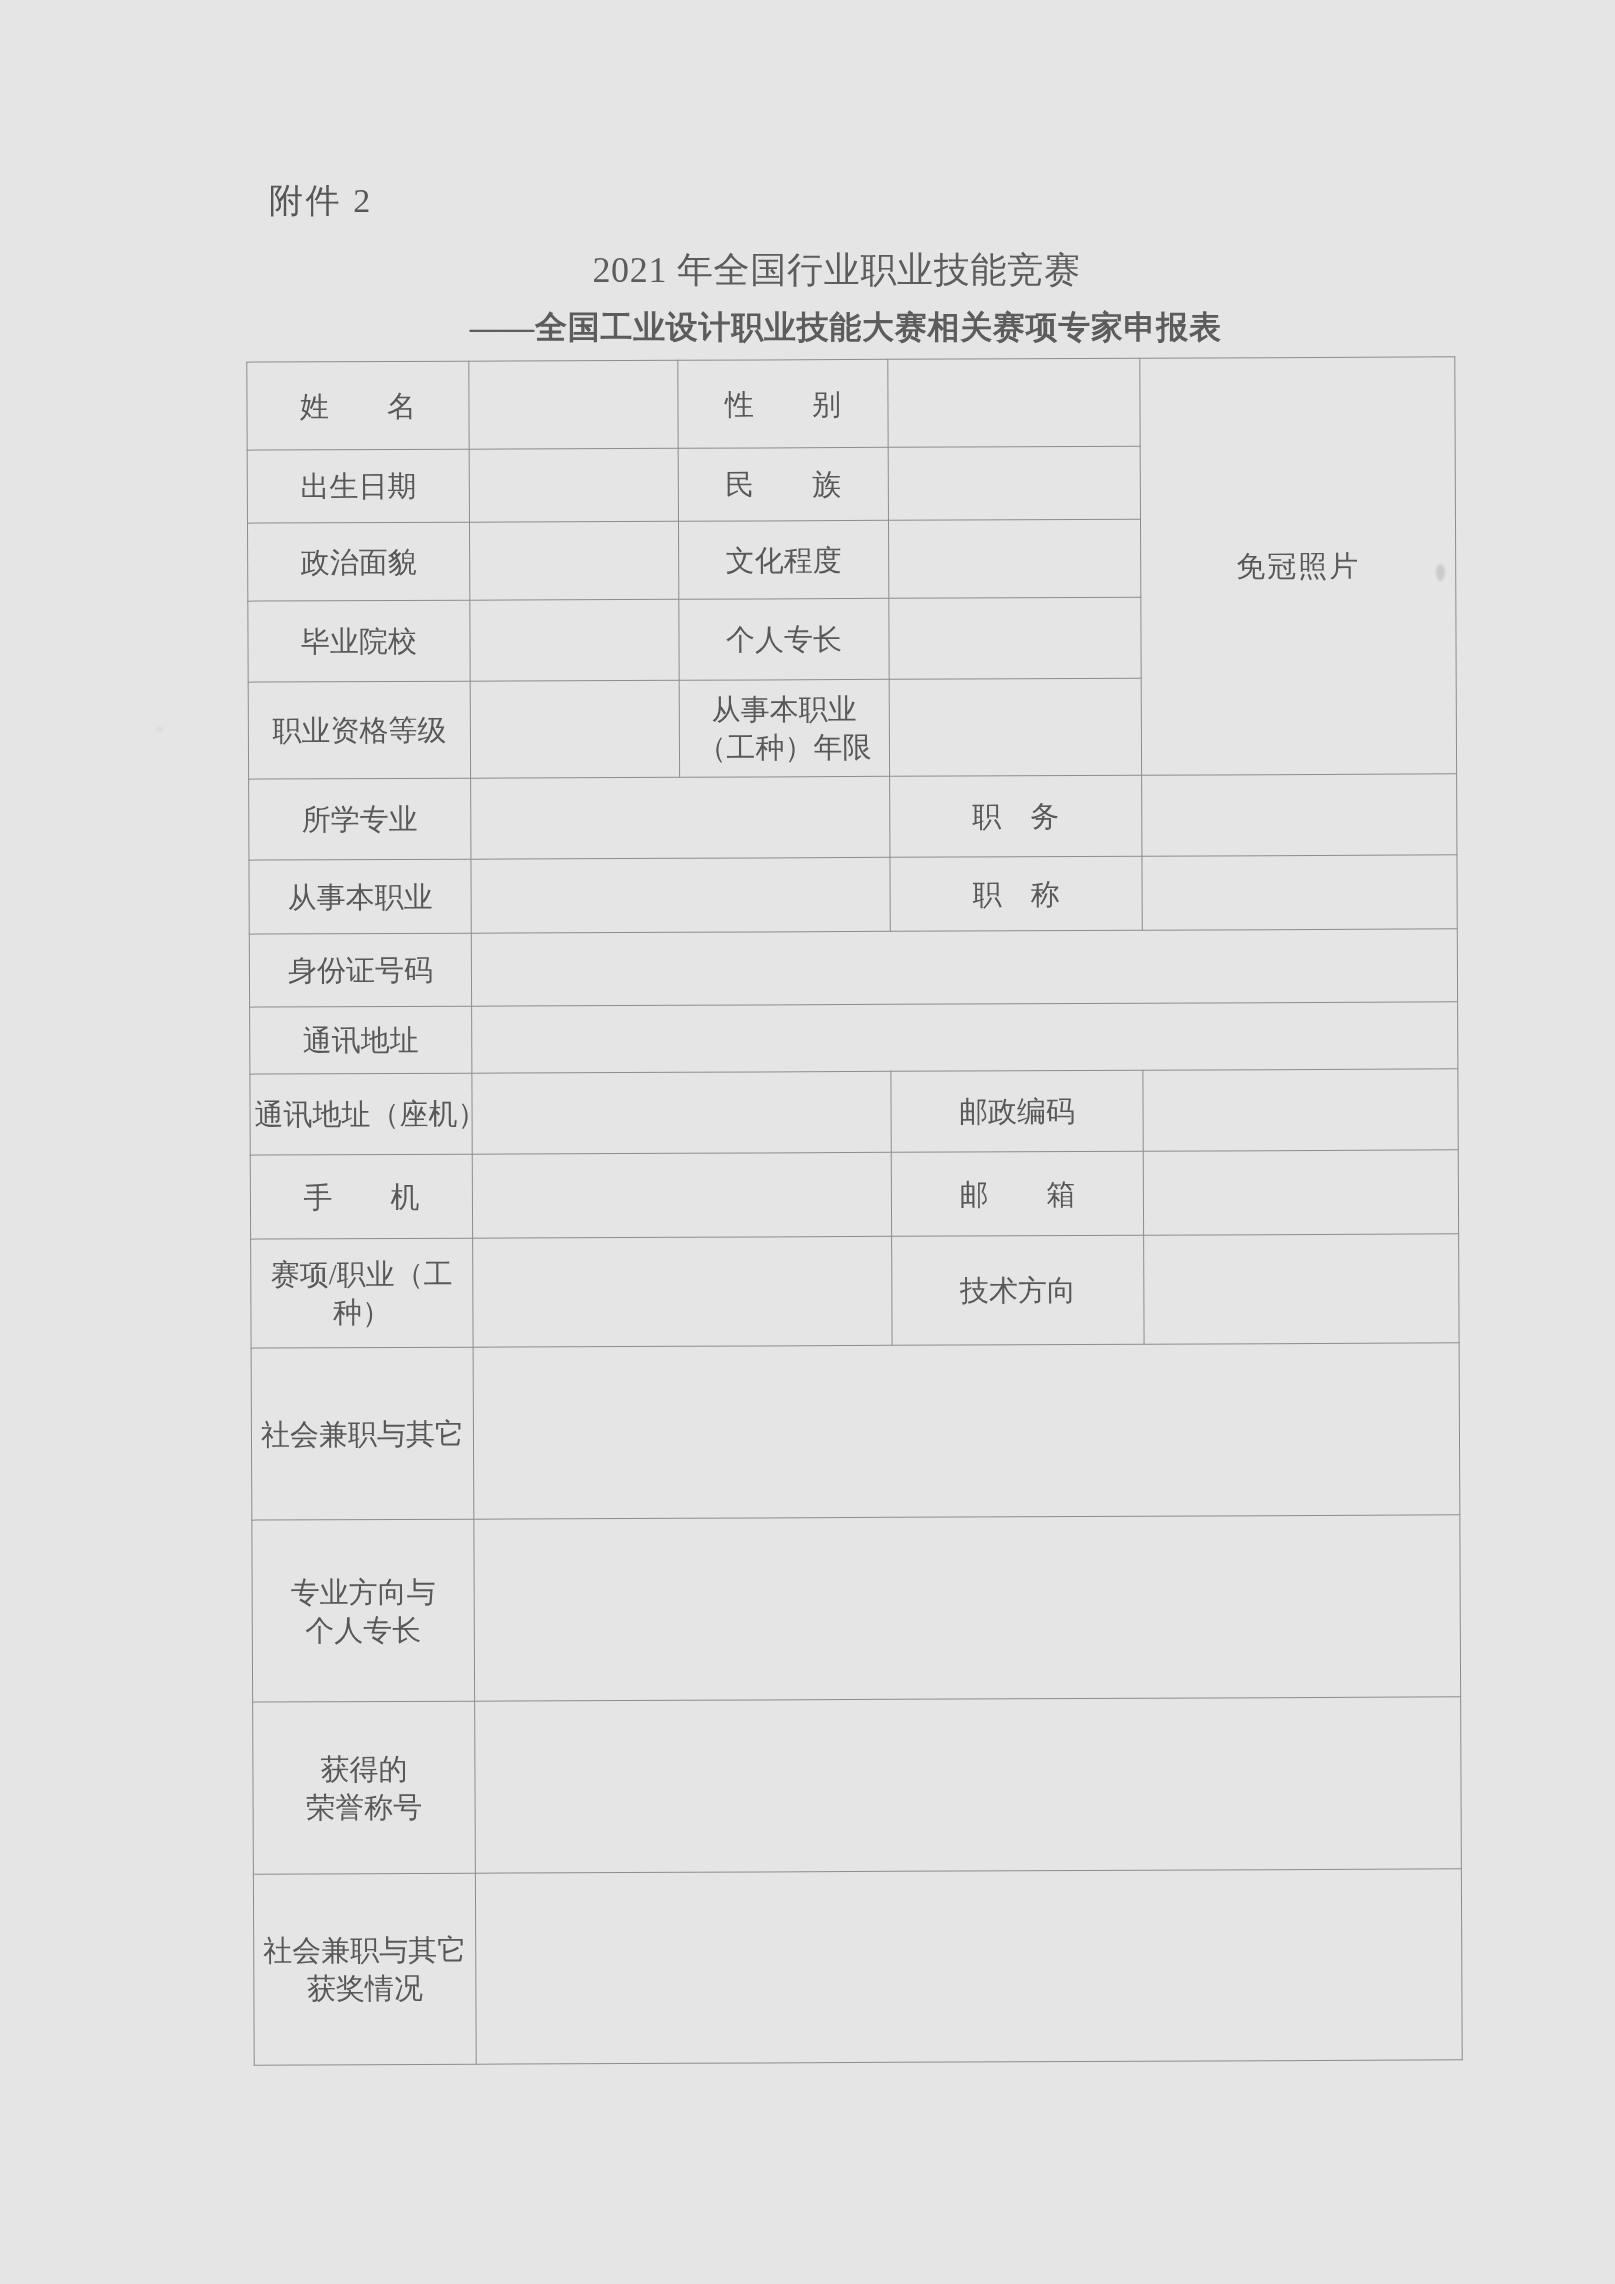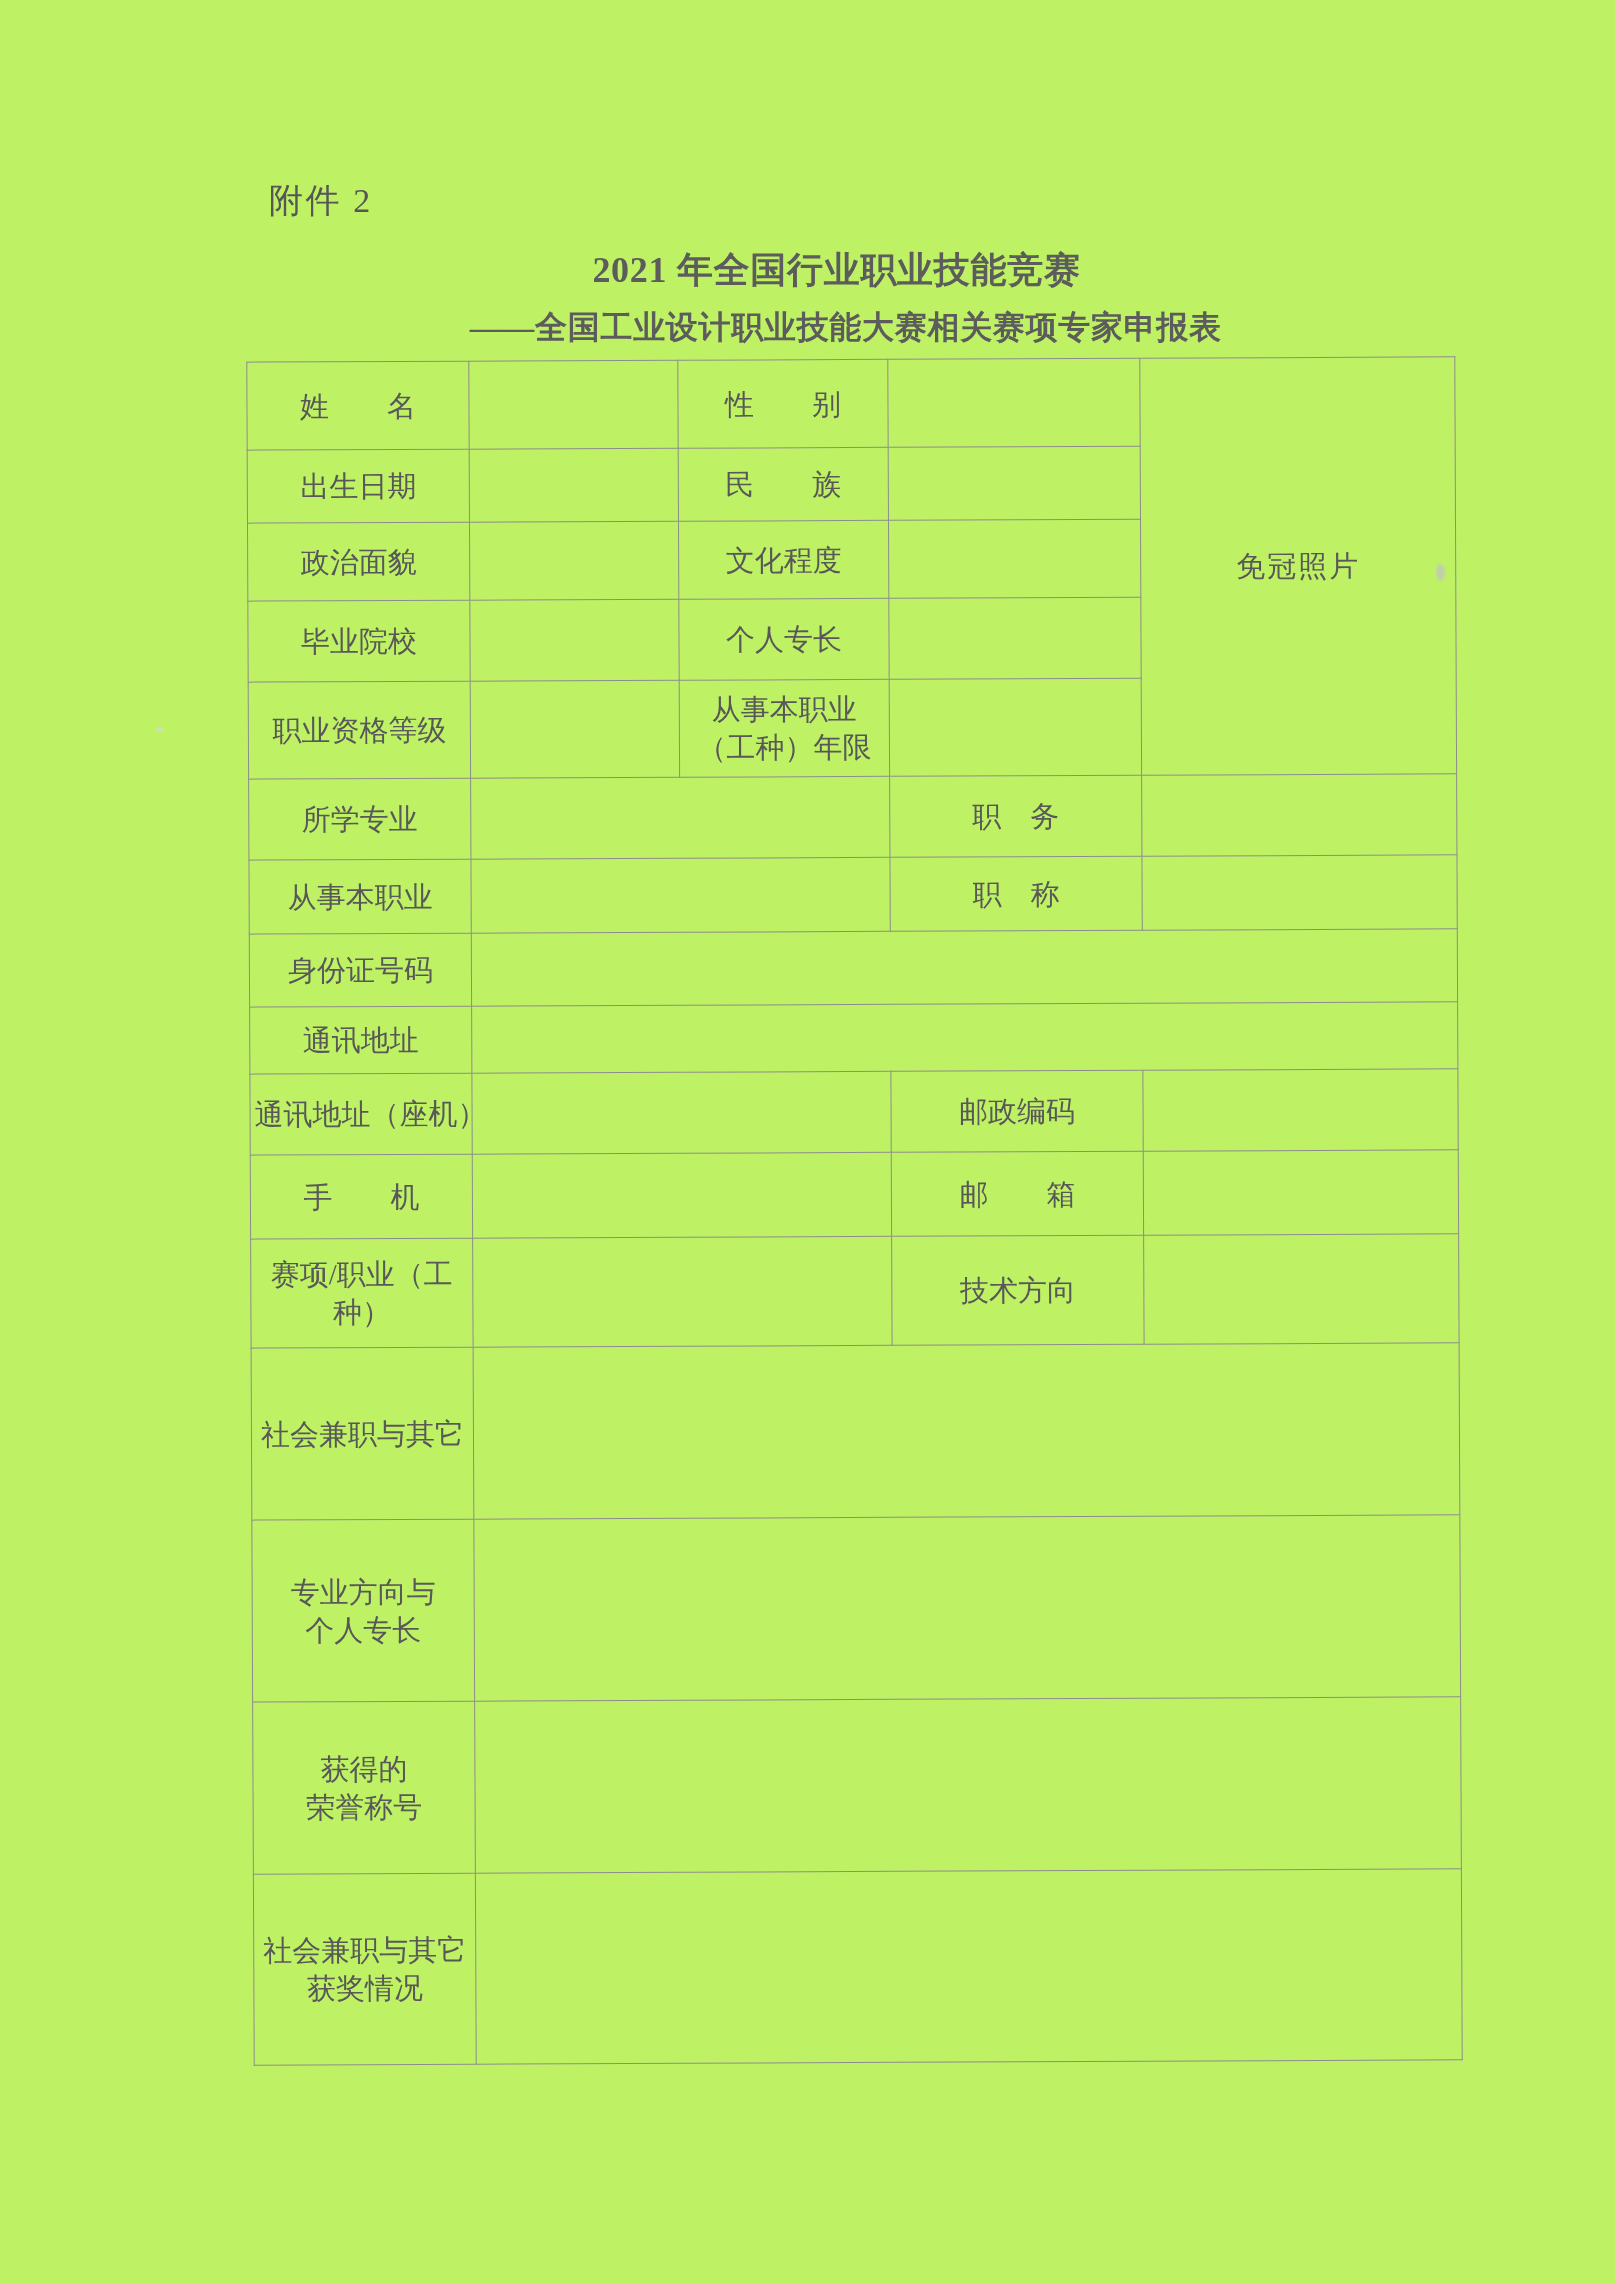--- a/index.html
+++ b/index.html
@@ -11,21 +11,21 @@
     width:1616px;
     height:2284px;
     position:relative;
     font-family:"Liberation Serif","DejaVu Serif",serif;
     color:#585858;
     overflow:hidden;
   }
   .sheet{
     position:absolute;
     inset:0;
-    background:#bef264;
+    background:#e5e5e5;
   }
   .attachment{
     position:absolute;
     left:269px;
     top:181px;
     font-size:34px;
     line-height:39px;
     color:#565656;
     letter-spacing:2.6px;
     white-space:pre;
@@ -38,21 +38,21 @@
     text-align:center;
     color:#5c5c5c;
   }
   .title-line1{
     position:absolute;
     top:250px;
     left:0;
     width:100%;
     font-size:36px;
     line-height:40px;
-    font-weight:700;
+    font-weight:400;
     letter-spacing:0.7px;
     transform:translateX(-17px);
     white-space:pre;
   }
   .title-line2{
     position:absolute;
     top:299px;
     left:0;
     width:100%;
     font-size:32px;

